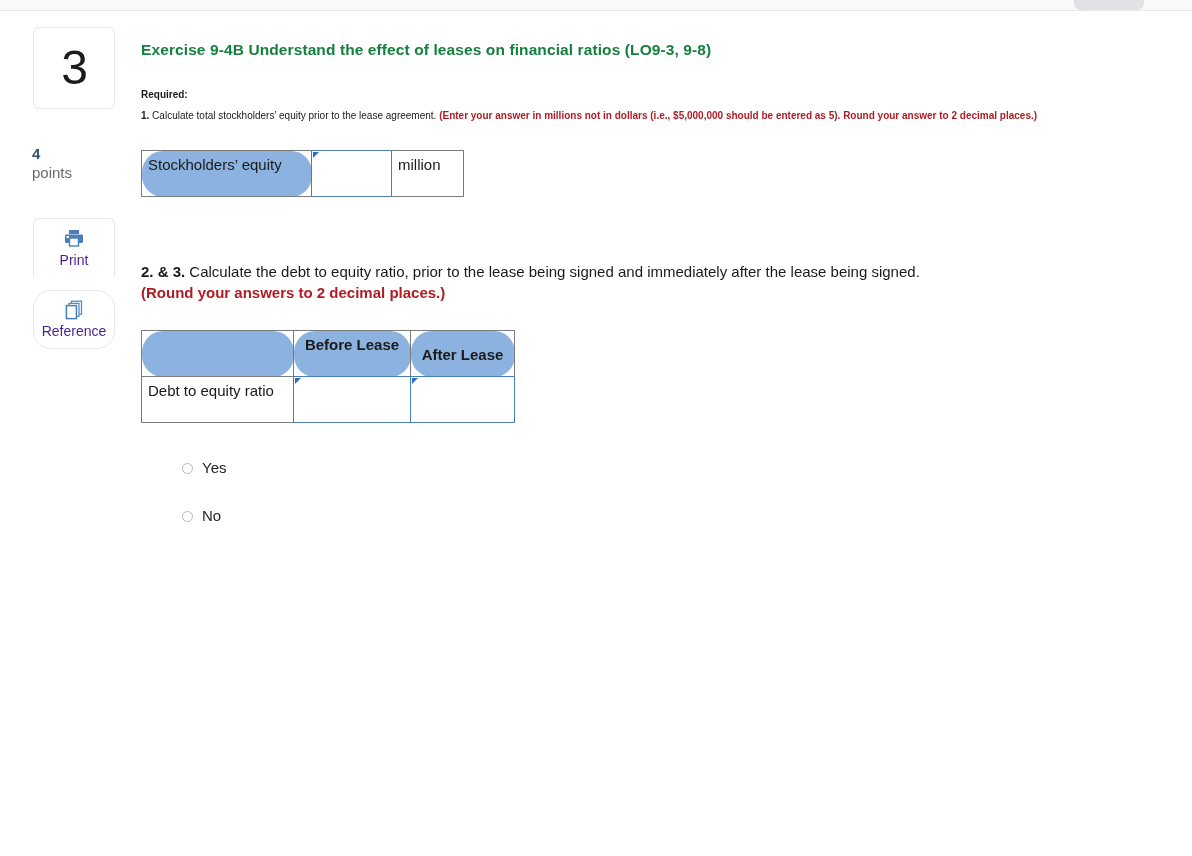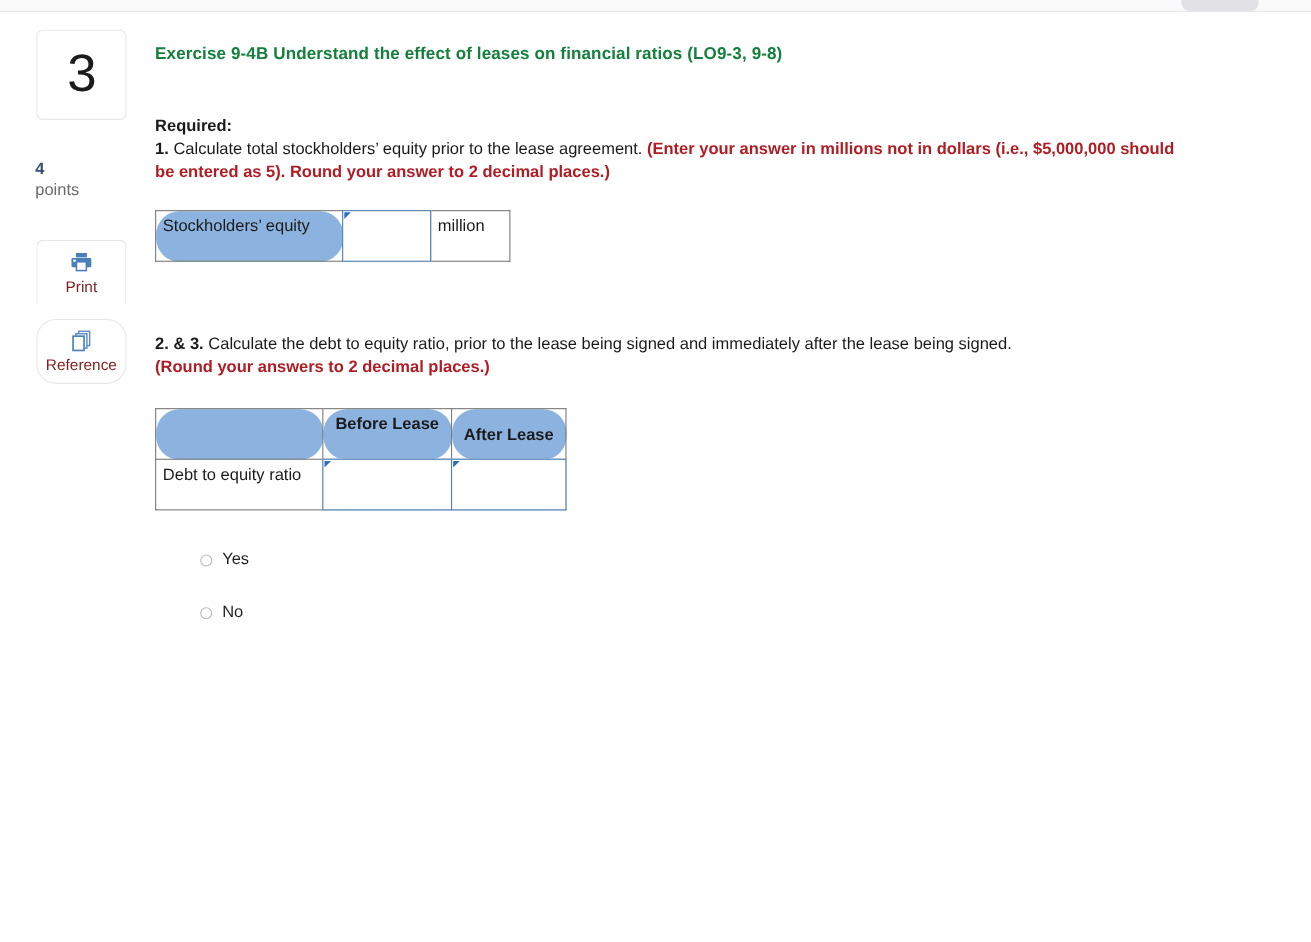--- a/index.html
+++ b/index.html
@@ -94,21 +94,21 @@
     align-items: center;
     justify-content: center;
     cursor: pointer;
     gap: 2px;
   }
   .rail-btn.print { top: 207px; border-radius: 6px 6px 0 0; border-bottom: none; }
   .rail-btn.reference { top: 279px; border-radius: 18px; }
   .rail-btn .ic { height: 22px; display: flex; align-items: center; justify-content: center; }
   .rail-btn .lbl {
     font-size: 14px;
-    color: #7f1d1d;
+    color: #4c1d95;
     line-height: 17px;
     white-space: nowrap;
   }
 
   
   .content {
     position: absolute;
     left: 141px;
     top: 11px;
     width: 1040px;
@@ -122,22 +122,22 @@
     letter-spacing: 0.1px;
   }
   .ex-body {
     font-size: 15px;
     color: #1f1f1f;
     line-height: 21px;
     margin-top: 30px;
     width: 945px;
   }
   .required-block {
-    margin-top: 44px;
-    font-size: 15px;
+    margin-top: 24px;
+    font-size: 10px;
     line-height: 21px;
     width: 940px;
   }
   .required-head { font-weight: bold; }
   .b { font-weight: bold; }
   .red { color: #b01c23; font-weight: bold; }
 
   
   .tbl {
     border-collapse: collapse;

